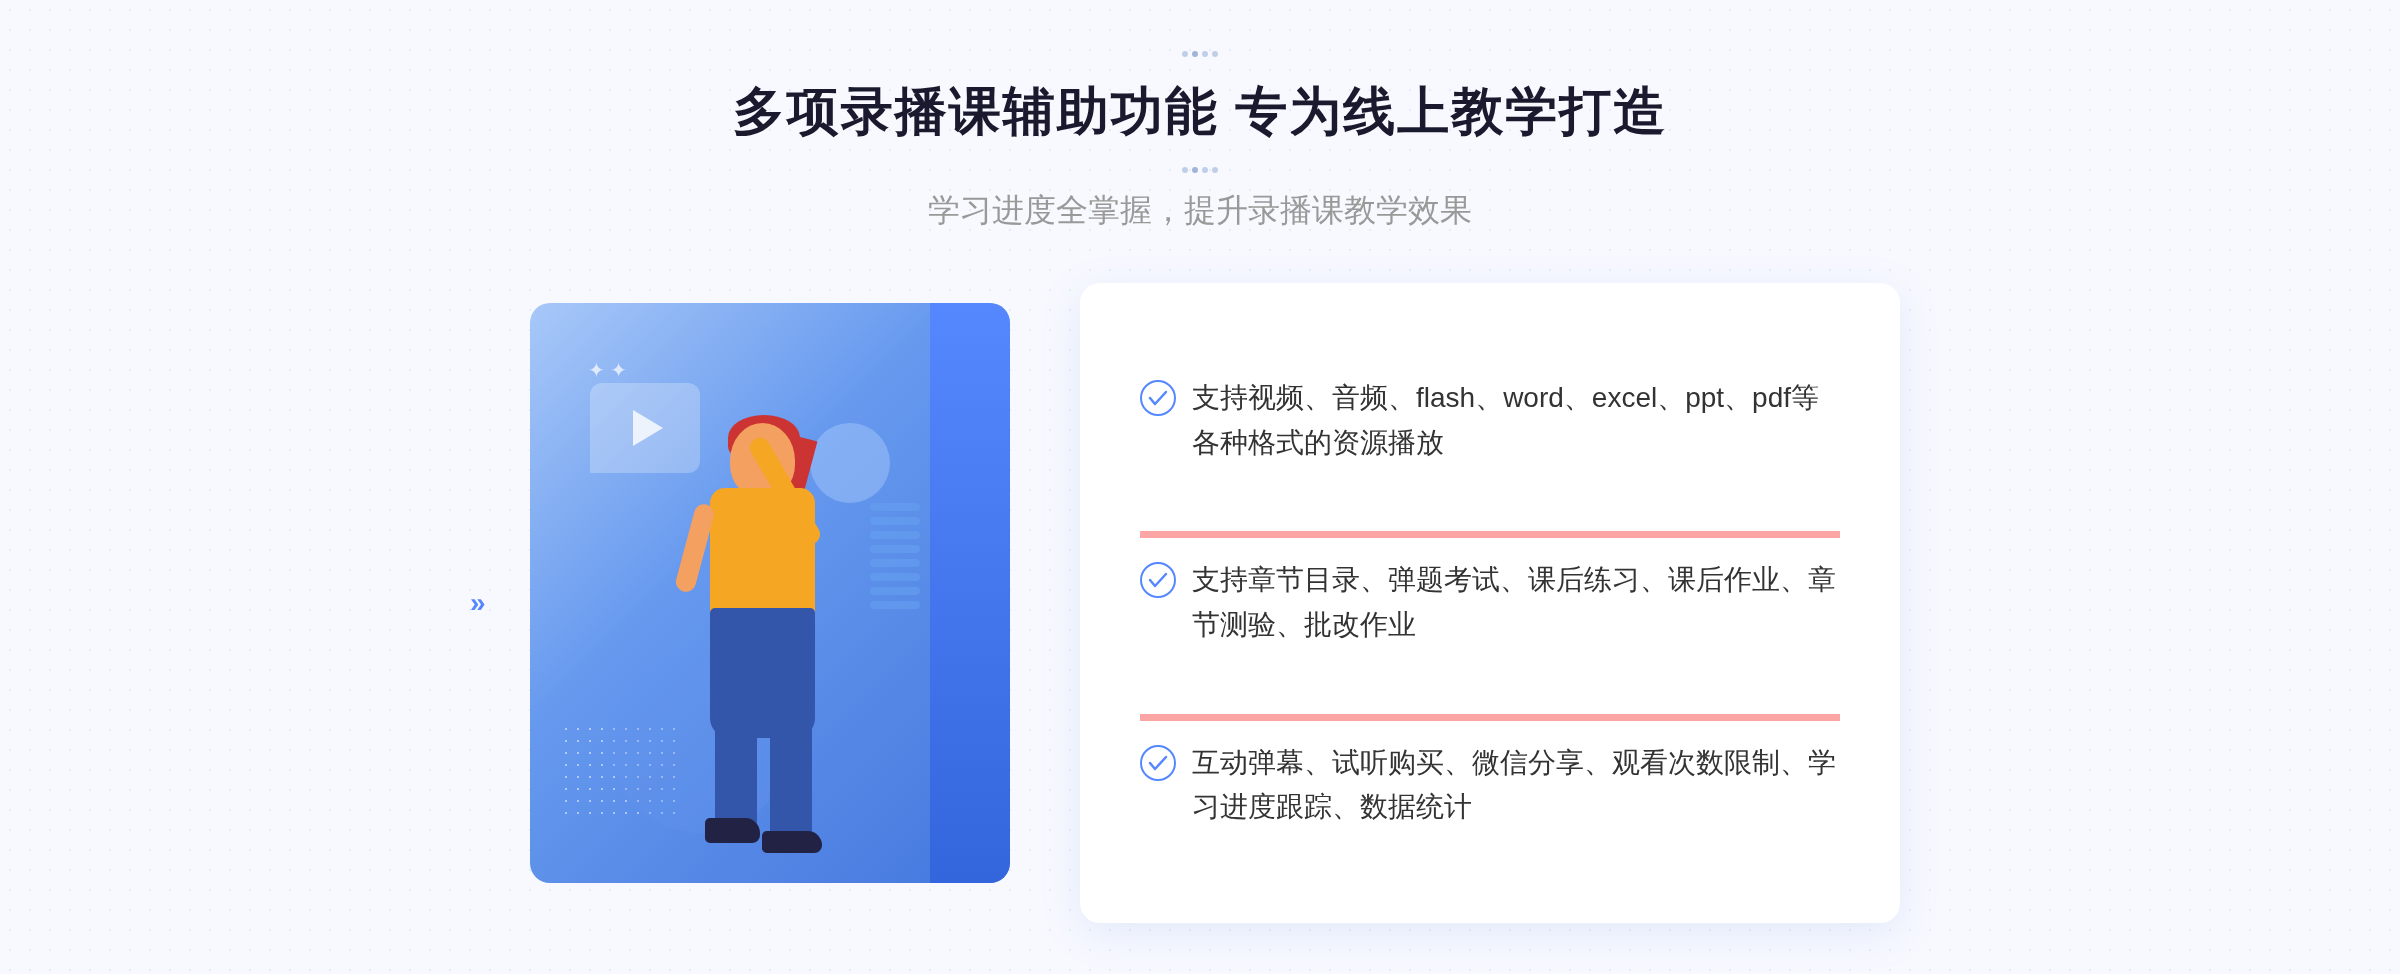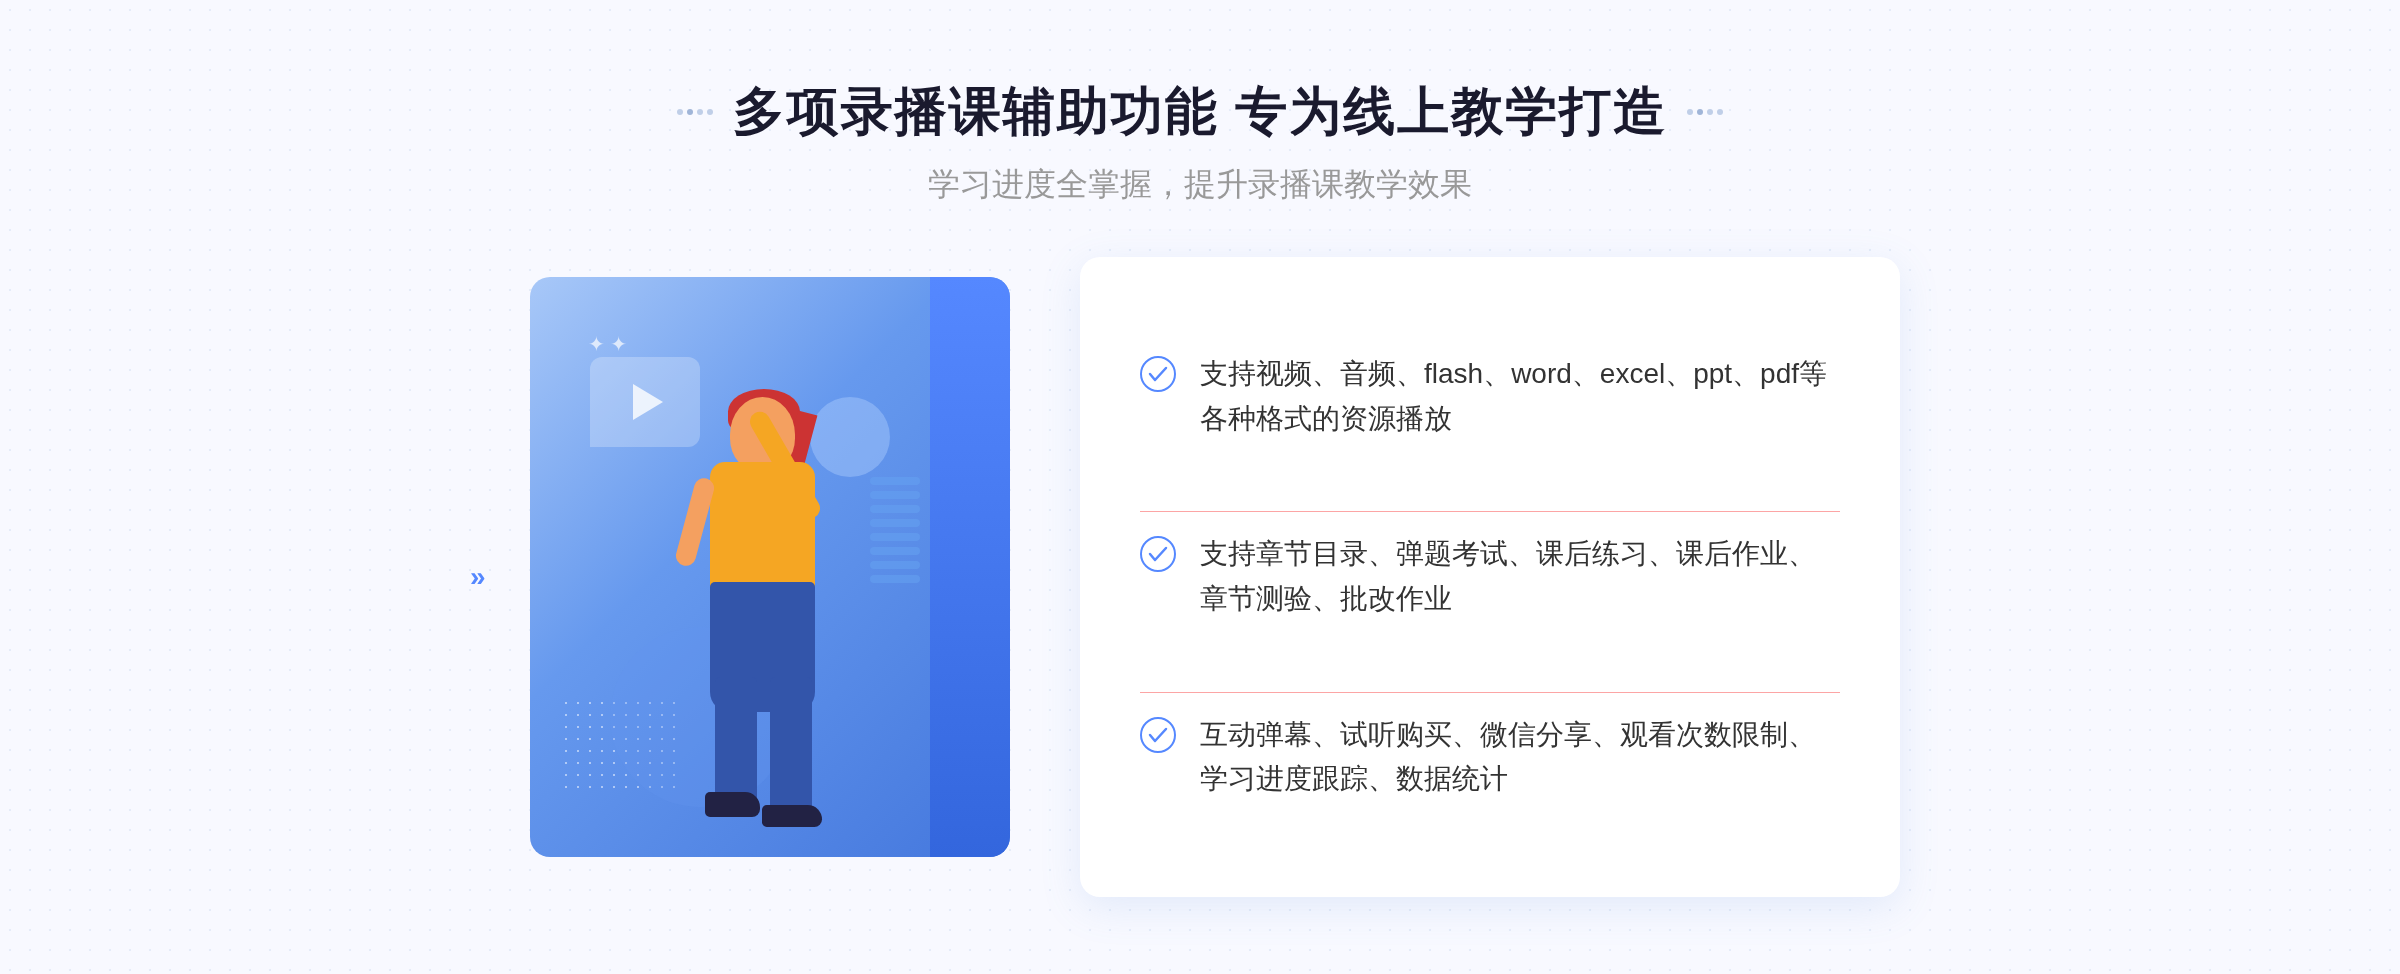--- a/index.html
+++ b/index.html
@@ -51,20 +51,21 @@
       margin-bottom: 50px;
       position: relative;
       z-index: 1;
     }
 
     .header-title-row {
       display: flex;
       align-items: center;
       justify-content: center;
       gap: 20px;
+      flex-direction: column;
     }
 
     .title-decoration {
       display: flex;
       align-items: center;
       gap: 4px;
     }
 
     .title-decoration span {
       display: inline-block;
@@ -374,26 +375,26 @@
       box-shadow: 0 10px 40px rgba(100, 150, 220, 0.15);
       display: flex;
       flex-direction: column;
       justify-content: space-around;
       margin-left: 20px;
     }
 
     .feature-item {
       display: flex;
       align-items: flex-start;
-      gap: 24px;
+      gap: 16px;
       padding: 20px 0;
     }
 
     .feature-item + .feature-item {
-      border-top: 1px solid #fca5a5;
+      border-top: 7px solid #fca5a5;
     }
 
     .check-icon {
       width: 36px;
       height: 36px;
       flex-shrink: 0;
       margin-top: 4px;
     }
 
     .check-icon svg {

